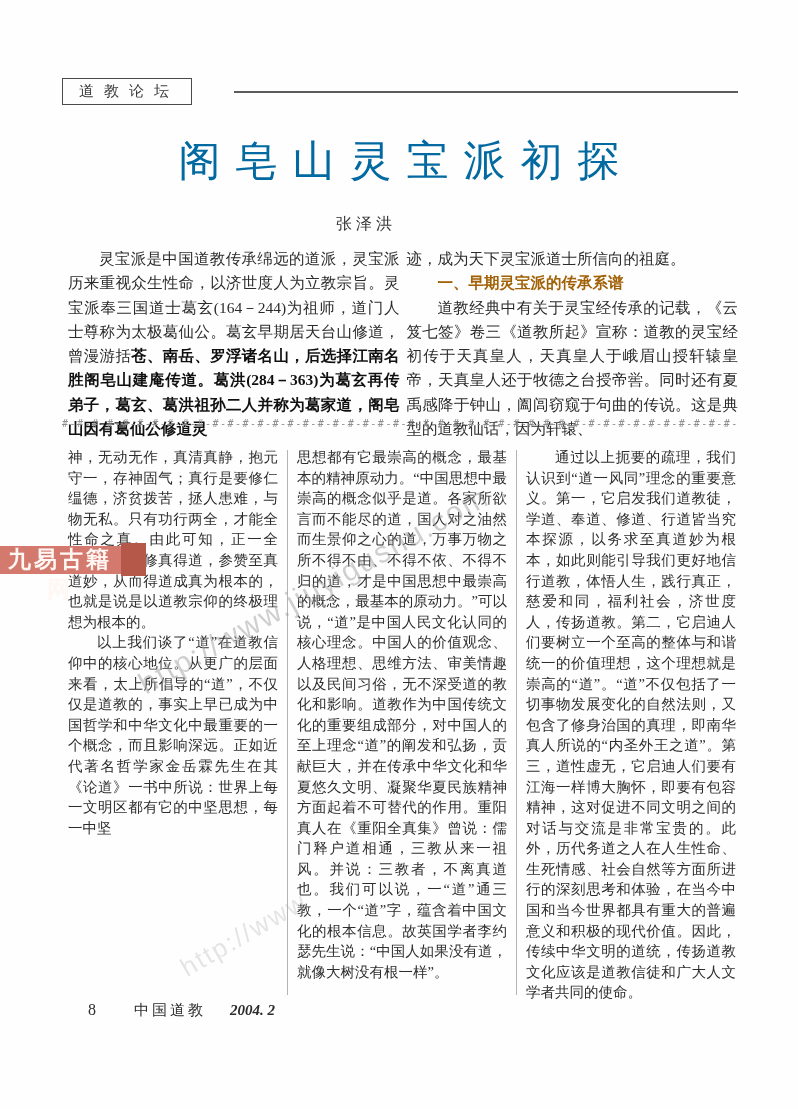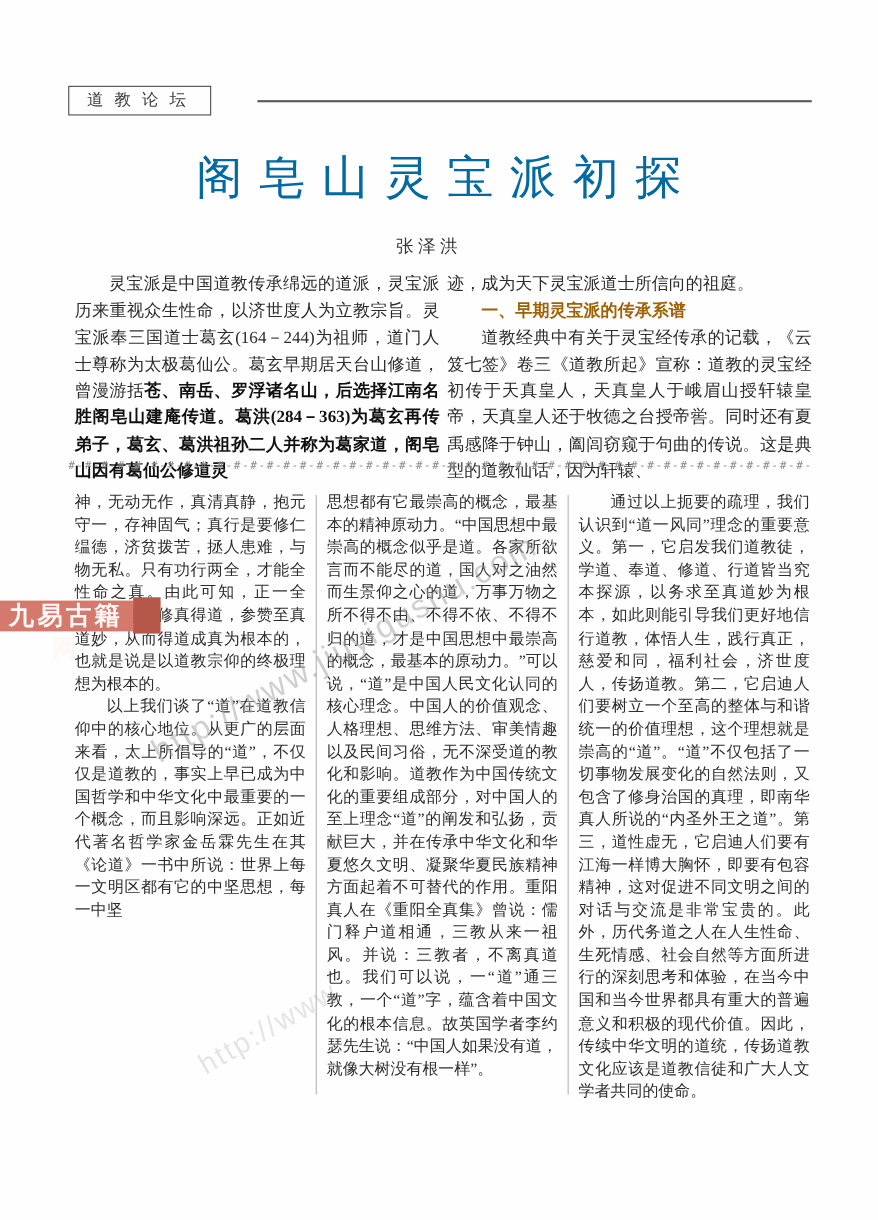--- a/index.html
+++ b/index.html
@@ -14,21 +14,21 @@
     font-size:15px; letter-spacing:10px; color:#3a3a3a; white-space:nowrap;
   }
   .rubric-line { flex:1; height:2px; background:#5c5c5c; margin-left:2px; }
   
   .title {
     position:absolute; left:0; top:133px; width:798px; text-align:center;
     font-size:42px; letter-spacing:15px; text-indent:15px; color:#0369a1; font-weight:500;
   }
   .author {
     position:absolute; left:0; top:214px; width:732px; text-align:center;
-    font-size:16px; letter-spacing:4px; color:#333;padding-left:24px;
+    font-size:16px; letter-spacing:4px; color:#333;
   }
   
   .intro { position:absolute; left:68px; top:247px; width:670px; display:flex; gap:7px; }
   .intro-col { flex:1; font-size:15.5px; line-height:24.3px; text-align:justify; color:#2b2b2b; }
   .intro-col p { margin:0; }
   .indent { text-indent:2em; }
   .bold-part { font-weight:700; color:#101010; }
   .intro-heading { text-indent:2em; font-weight:600; color:#a16207; }
   
   .deco-divider {
@@ -101,20 +101,23 @@
     <div class="vrule"></div>
     <div class="bcol">
       <p>思想都有它最崇高的概念，最基本的精神原动力。“中国思想中最崇高的概念似乎是道。各家所欲言而不能尽的道，国人对之油然而生景仰之心的道，万事万物之所不得不由、不得不依、不得不归的道，才是中国思想中最崇高的概念，最基本的原动力。”可以说，“道”是中国人民文化认同的核心理念。中国人的价值观念、人格理想、思维方法、审美情趣以及民间习俗，无不深受道的教化和影响。道教作为中国传统文化的重要组成部分，对中国人的至上理念“道”的阐发和弘扬，贡献巨大，并在传承中华文化和华夏悠久文明、凝聚华夏民族精神方面起着不可替代的作用。重阳真人在《重阳全真集》曾说：儒门释户道相通，三教从来一祖风。并说：三教者，不离真道也。我们可以说，一“道”通三教，一个“道”字，蕴含着中国文化的根本信息。故英国学者李约瑟先生说：“中国人如果没有道，就像大树没有根一样”。</p>
     </div>
     <div class="vrule"></div>
     <div class="bcol">
       <p class="indent">通过以上扼要的疏理，我们认识到“道一风同”理念的重要意义。第一，它启发我们道教徒，学道、奉道、修道、行道皆当究本探源，以务求至真道妙为根本，如此则能引导我们更好地信行道教，体悟人生，践行真正，慈爱和同，福利社会，济世度人，传扬道教。第二，它启迪人们要树立一个至高的整体与和谐统一的价值理想，这个理想就是崇高的“道”。“道”不仅包括了一切事物发展变化的自然法则，又包含了修身治国的真理，即南华真人所说的“内圣外王之道”。第三，道性虚无，它启迪人们要有江海一样博大胸怀，即要有包容精神，这对促进不同文明之间的对话与交流是非常宝贵的。此外，历代务道之人在人生性命、生死情感、社会自然等方面所进行的深刻思考和体验，在当今中国和当今世界都具有重大的普遍意义和积极的现代价值。因此，传续中华文明的道统，传扬道教文化应该是道教信徒和广大人文学者共同的使命。</p>
     </div>
   </div>
 
+  <div class="footer">
+    <span class="pgnum">8</span><span class="journal">中国道教</span><span class="issue">2004. 2</span>
+  </div>
 
   <div class="wm-banner-bg"></div>
   <div class="wm-banner-bg-end"></div>
   <div class="wm-banner-text">九易古籍网</div>
   <div class="wm-url">http://www.jiuyigushu.com</div>
   <div class="wm-url-frag">http://www</div>
 
 </div>
 
 </body></html>

